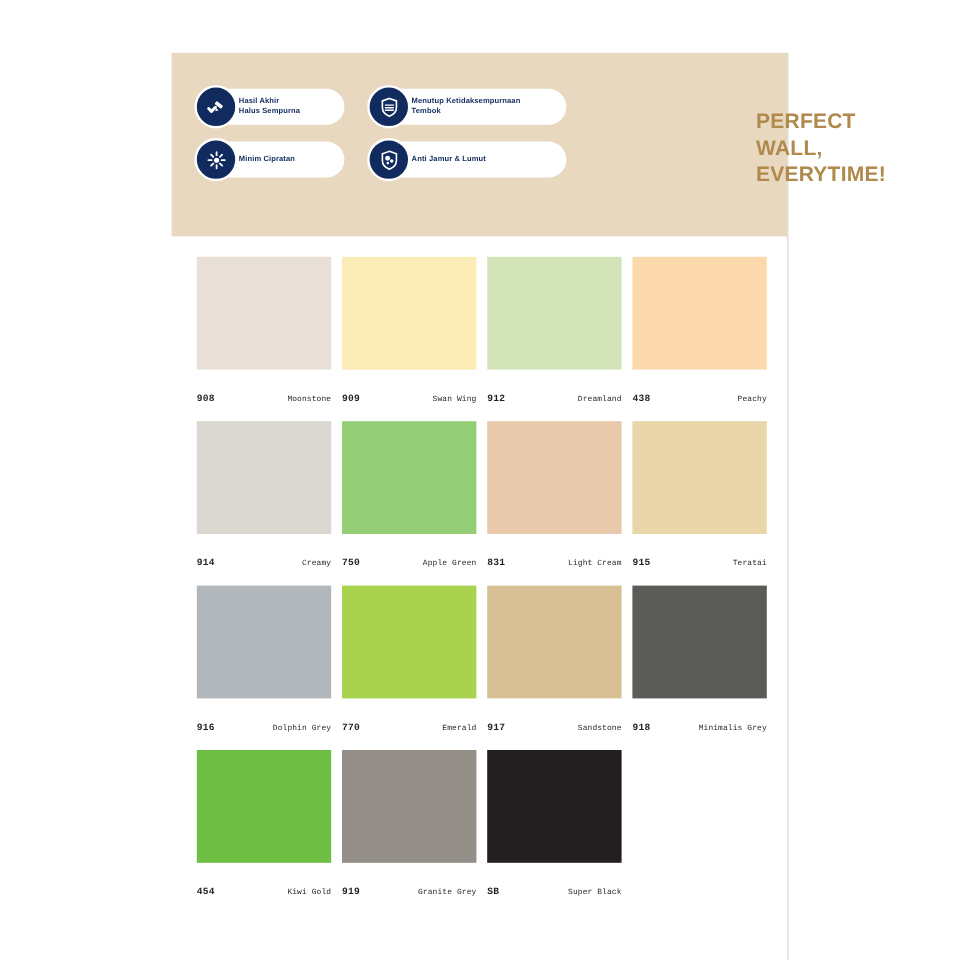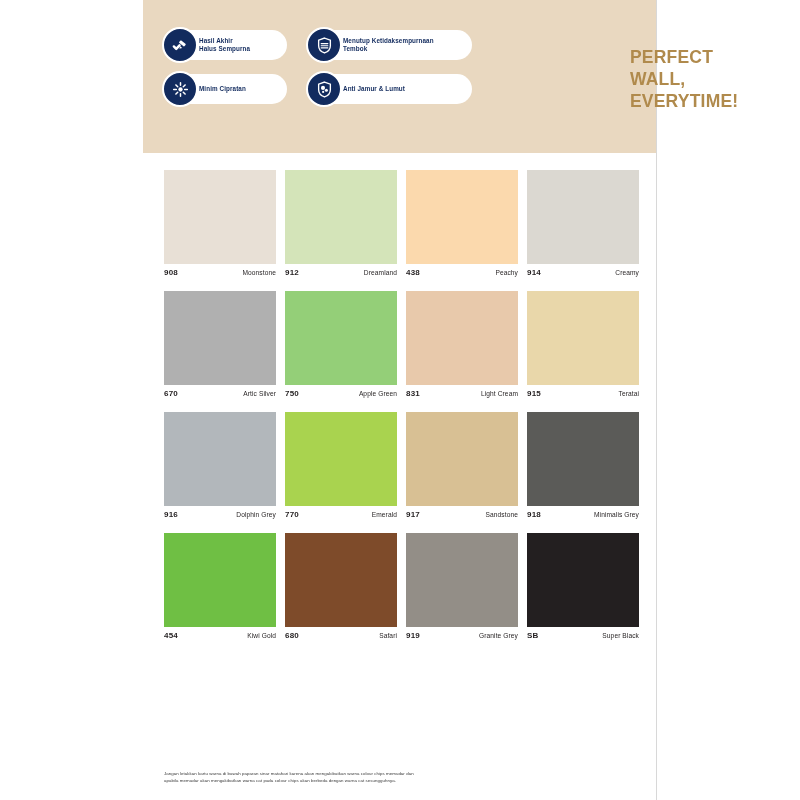--- a/index.html
+++ b/index.html
@@ -6,21 +6,21 @@
   body{
     width:800px;height:800px;
     background:#ffffff;
     font-family:"Liberation Sans", sans-serif;
     -webkit-font-smoothing:antialiased;
     overflow:hidden;
     position:relative;
   }
 
   
-  #page{position:absolute;inset:0;background:#fff;}
+  #page{position:absolute;inset:0;background:#fff;margin-top:44px;}
 
   
   .page-rule{
     position:absolute;left:656px;top:0;width:1px;height:800px;
     background:#d8d8d8;
   }
 
   
   .header{
     position:absolute;left:143px;top:0;width:513px;height:153px;
@@ -75,21 +75,22 @@
     column-gap:9px;
     row-gap:14px;
   }
   .cell{width:112px;}
   .chip{
     width:112px;height:94px;
     display:block;
   }
   .cell-meta{
     display:flex;align-items:baseline;justify-content:space-between;
-    padding-top:4px;
+    padding-top:20px;
+    font-family:Liberation Mono, monospace;
   }
   .chip-code{
     font-size:8px;font-weight:bold;color:#231f20;letter-spacing:.2px;
   }
   .chip-name{
     font-size:6.6px;font-weight:normal;color:#231f20;letter-spacing:.1px;
     text-align:right;
   }
 
   
@@ -174,20 +175,27 @@
 
   <div class="grid">
       <div class="cell">
         <div class="chip" style="background: rgb(232, 224, 214);"></div>
         <div class="cell-meta">
           <span class="chip-code">908</span>
           <span class="chip-name">Moonstone</span>
         </div>
       </div>
       <div class="cell">
+        <div class="chip" style="background: rgb(251, 236, 181);"></div>
+        <div class="cell-meta">
+          <span class="chip-code">909</span>
+          <span class="chip-name">Swan Wing</span>
+        </div>
+      </div>
+      <div class="cell">
         <div class="chip" style="background: rgb(212, 228, 185);"></div>
         <div class="cell-meta">
           <span class="chip-code">912</span>
           <span class="chip-name">Dreamland</span>
         </div>
       </div>
       <div class="cell">
         <div class="chip" style="background: rgb(251, 217, 173);"></div>
         <div class="cell-meta">
           <span class="chip-code">438</span>
@@ -195,27 +203,20 @@
         </div>
       </div>
       <div class="cell">
         <div class="chip" style="background: rgb(219, 216, 209);"></div>
         <div class="cell-meta">
           <span class="chip-code">914</span>
           <span class="chip-name">Creamy</span>
         </div>
       </div>
       <div class="cell">
-        <div class="chip" style="background: rgb(176, 176, 176);"></div>
-        <div class="cell-meta">
-          <span class="chip-code">670</span>
-          <span class="chip-name">Artic Silver</span>
-        </div>
-      </div>
-      <div class="cell">
         <div class="chip" style="background: rgb(148, 207, 120);"></div>
         <div class="cell-meta">
           <span class="chip-code">750</span>
           <span class="chip-name">Apple Green</span>
         </div>
       </div>
       <div class="cell">
         <div class="chip" style="background: rgb(232, 201, 171);"></div>
         <div class="cell-meta">
           <span class="chip-code">831</span>
@@ -258,27 +259,20 @@
         </div>
       </div>
       <div class="cell">
         <div class="chip" style="background: rgb(111, 191, 68);"></div>
         <div class="cell-meta">
           <span class="chip-code">454</span>
           <span class="chip-name">Kiwi Gold</span>
         </div>
       </div>
       <div class="cell">
-        <div class="chip" style="background: rgb(126, 75, 42);"></div>
-        <div class="cell-meta">
-          <span class="chip-code">680</span>
-          <span class="chip-name">Safari</span>
-        </div>
-      </div>
-      <div class="cell">
         <div class="chip" style="background: rgb(147, 142, 135);"></div>
         <div class="cell-meta">
           <span class="chip-code">919</span>
           <span class="chip-name">Granite Grey</span>
         </div>
       </div>
       <div class="cell">
         <div class="chip" style="background: rgb(35, 31, 32);"></div>
         <div class="cell-meta">
           <span class="chip-code">SB</span>

